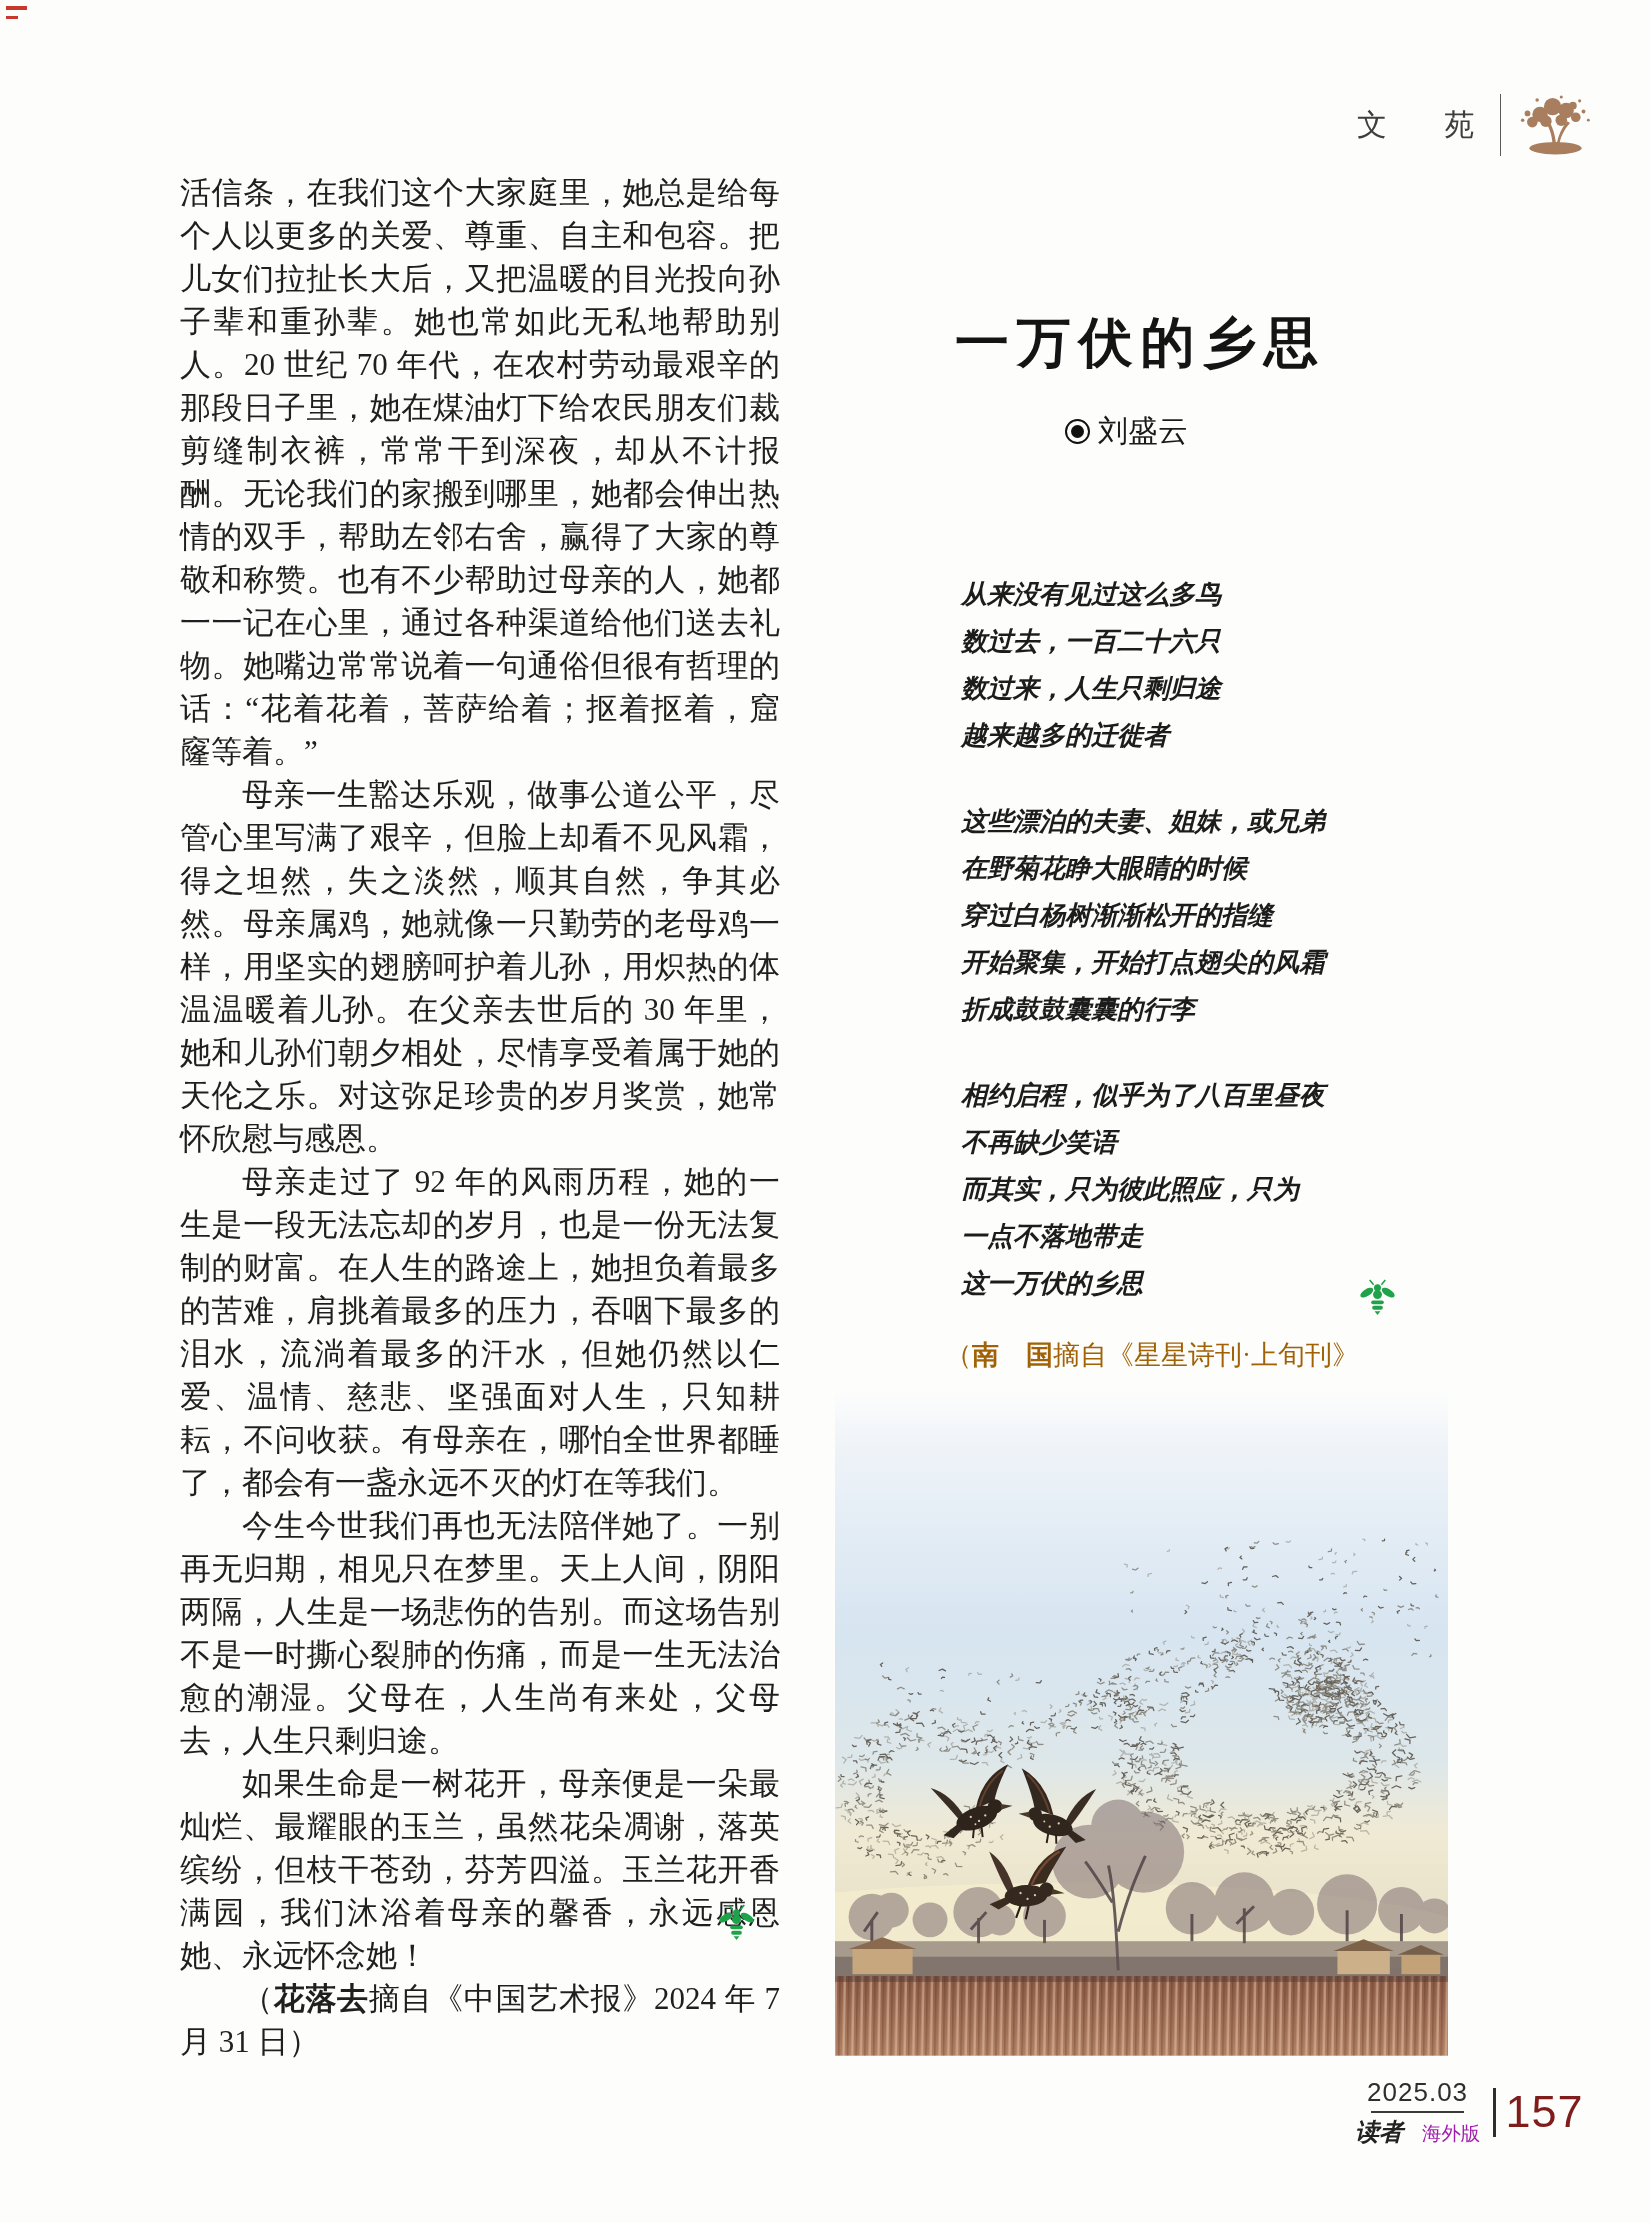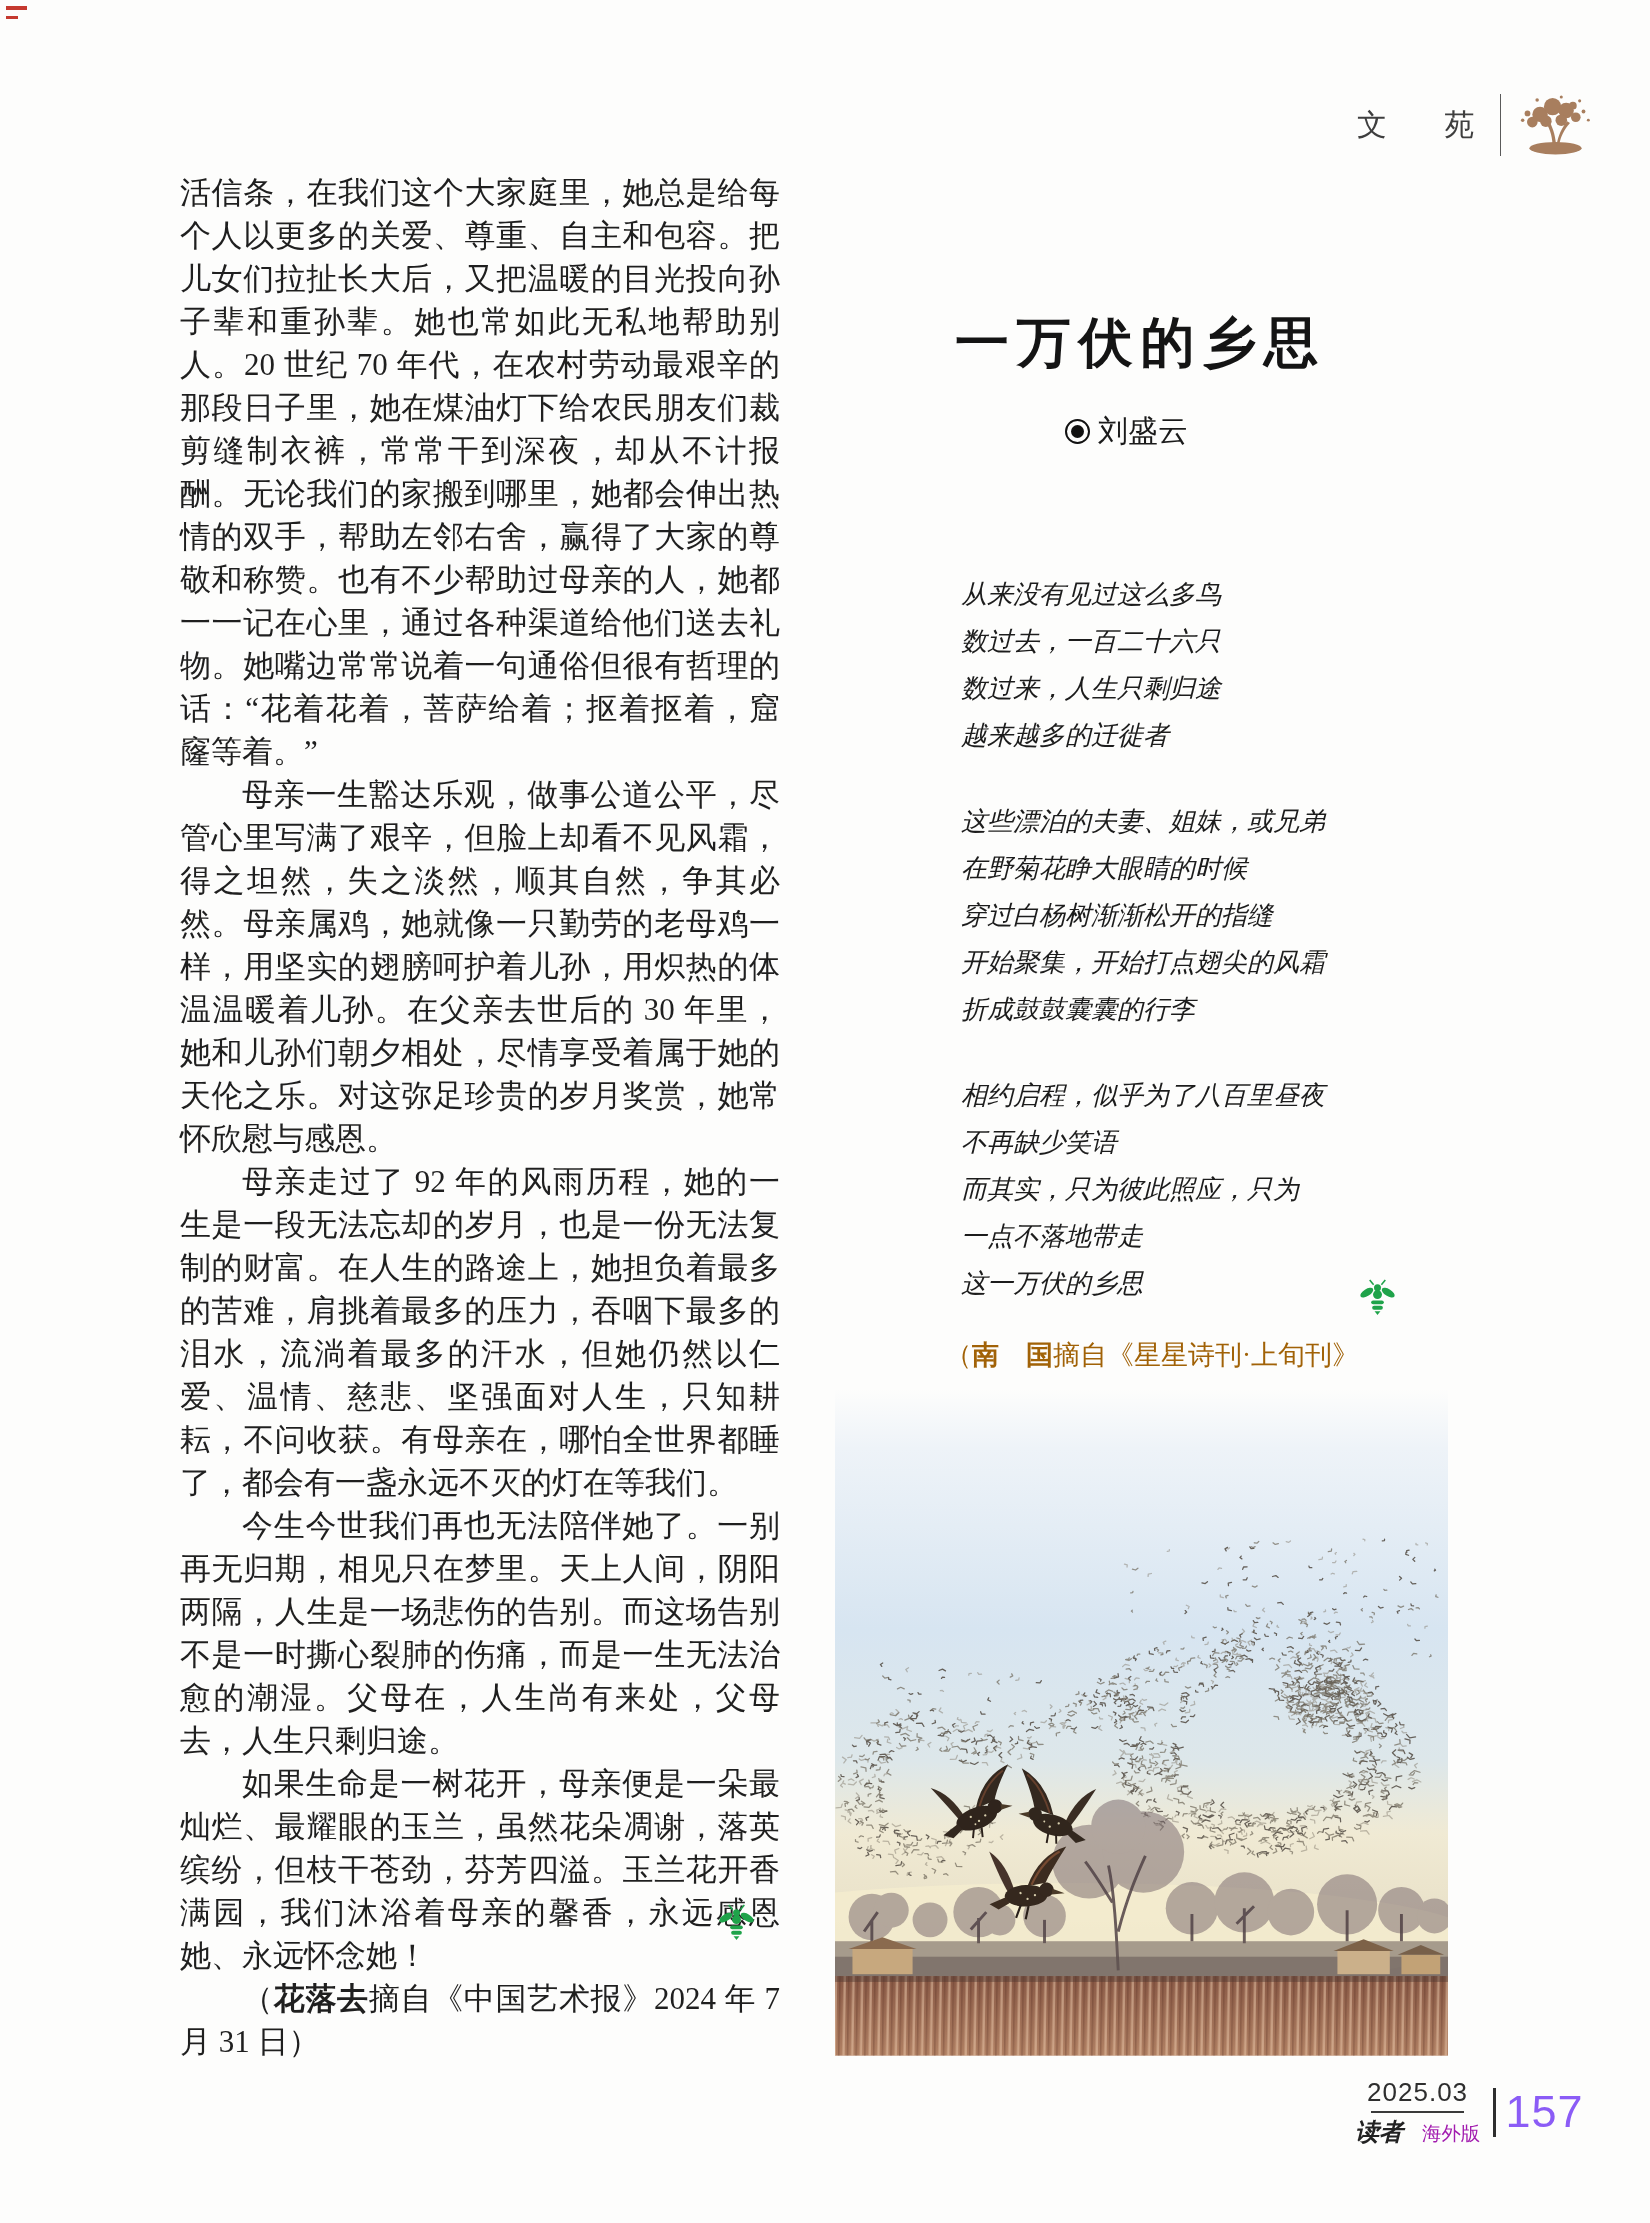--- a/index.html
+++ b/index.html
@@ -31,42 +31,42 @@
   
   .poem-title{position:absolute;left:955px;top:307px;width:495px;font-size:54px;font-weight:600;
               letter-spacing:7.8px;color:#141414;white-space:nowrap;}
   .poem-author{position:absolute;left:1065px;top:411px;font-size:30px;color:#1a1a1a;
                display:flex;align-items:center;}
   .author-bullet{display:inline-block;width:21.3px;height:21.3px;border:2.9px solid #111;border-radius:50%;
                  margin-right:7.8px;position:relative;}
   .author-bullet::after{content:"";position:absolute;left:3.9px;top:3.9px;width:13.6px;height:13.6px;
                  background:#111;border-radius:50%;}
   .poem-body{position:absolute;left:961px;top:571px;width:485px;font-size:26px;line-height:47px;
-             font-style:italic;color:#1c1c1c;}
+             font-style:italic;color:#1c1c1c;font-weight:bold;}
   .stanza{margin:0 0 39px 0;}
   .stanza div{white-space:nowrap;}
   .poem-attr{position:absolute;left:875px;top:1331px;width:569px;font-size:27px;line-height:49px;
              font-style:normal;color:#a16207;}
   .poem-attr .l1{padding-left:70px;white-space:nowrap;}
   .poem-attr .l2{padding-left:11.6px;white-space:nowrap;}
 
   
   .illustration{position:absolute;left:835px;top:1388px;width:613px;height:668px;}
 
   
   .footer{position:absolute;left:1355px;top:2077px;display:flex;align-items:center;
           font-family:"Liberation Sans","DejaVu Sans",sans-serif;}
   .f-left{display:flex;flex-direction:column;align-items:center;margin-right:3px;}
   .f-issue{font-size:26px;color:#2e2e2e;letter-spacing:1px;}
   .f-line{width:93px;height:1.9px;background:#3a3a3a;margin:2.9px 0 2.9px 0;}
   .f-mag{display:flex;align-items:baseline;gap:19px;}
   .f-script{font-family:"Liberation Serif","DejaVu Serif",serif;font-style:italic;font-weight:bold;font-size:24px;color:#222;}
   .f-ed{font-size:19.4px;color:#a21caf;}
   .f-div{width:2.9px;height:49px;background:#2e2e2e;margin:0 9.7px;}
-  .f-num{font-size:45px;font-weight:500;color:#8b5cf6;letter-spacing:1px;}
+  .f-num{font-size:45px;font-weight:500;color:#7f1d1d;letter-spacing:1px;}
 </style>
 </head>
 <body>
 
 <div class="page">
 
   <div class="crop-mark m1"></div>
   <div class="crop-mark m2"></div>
 
   <div class="section-header">

